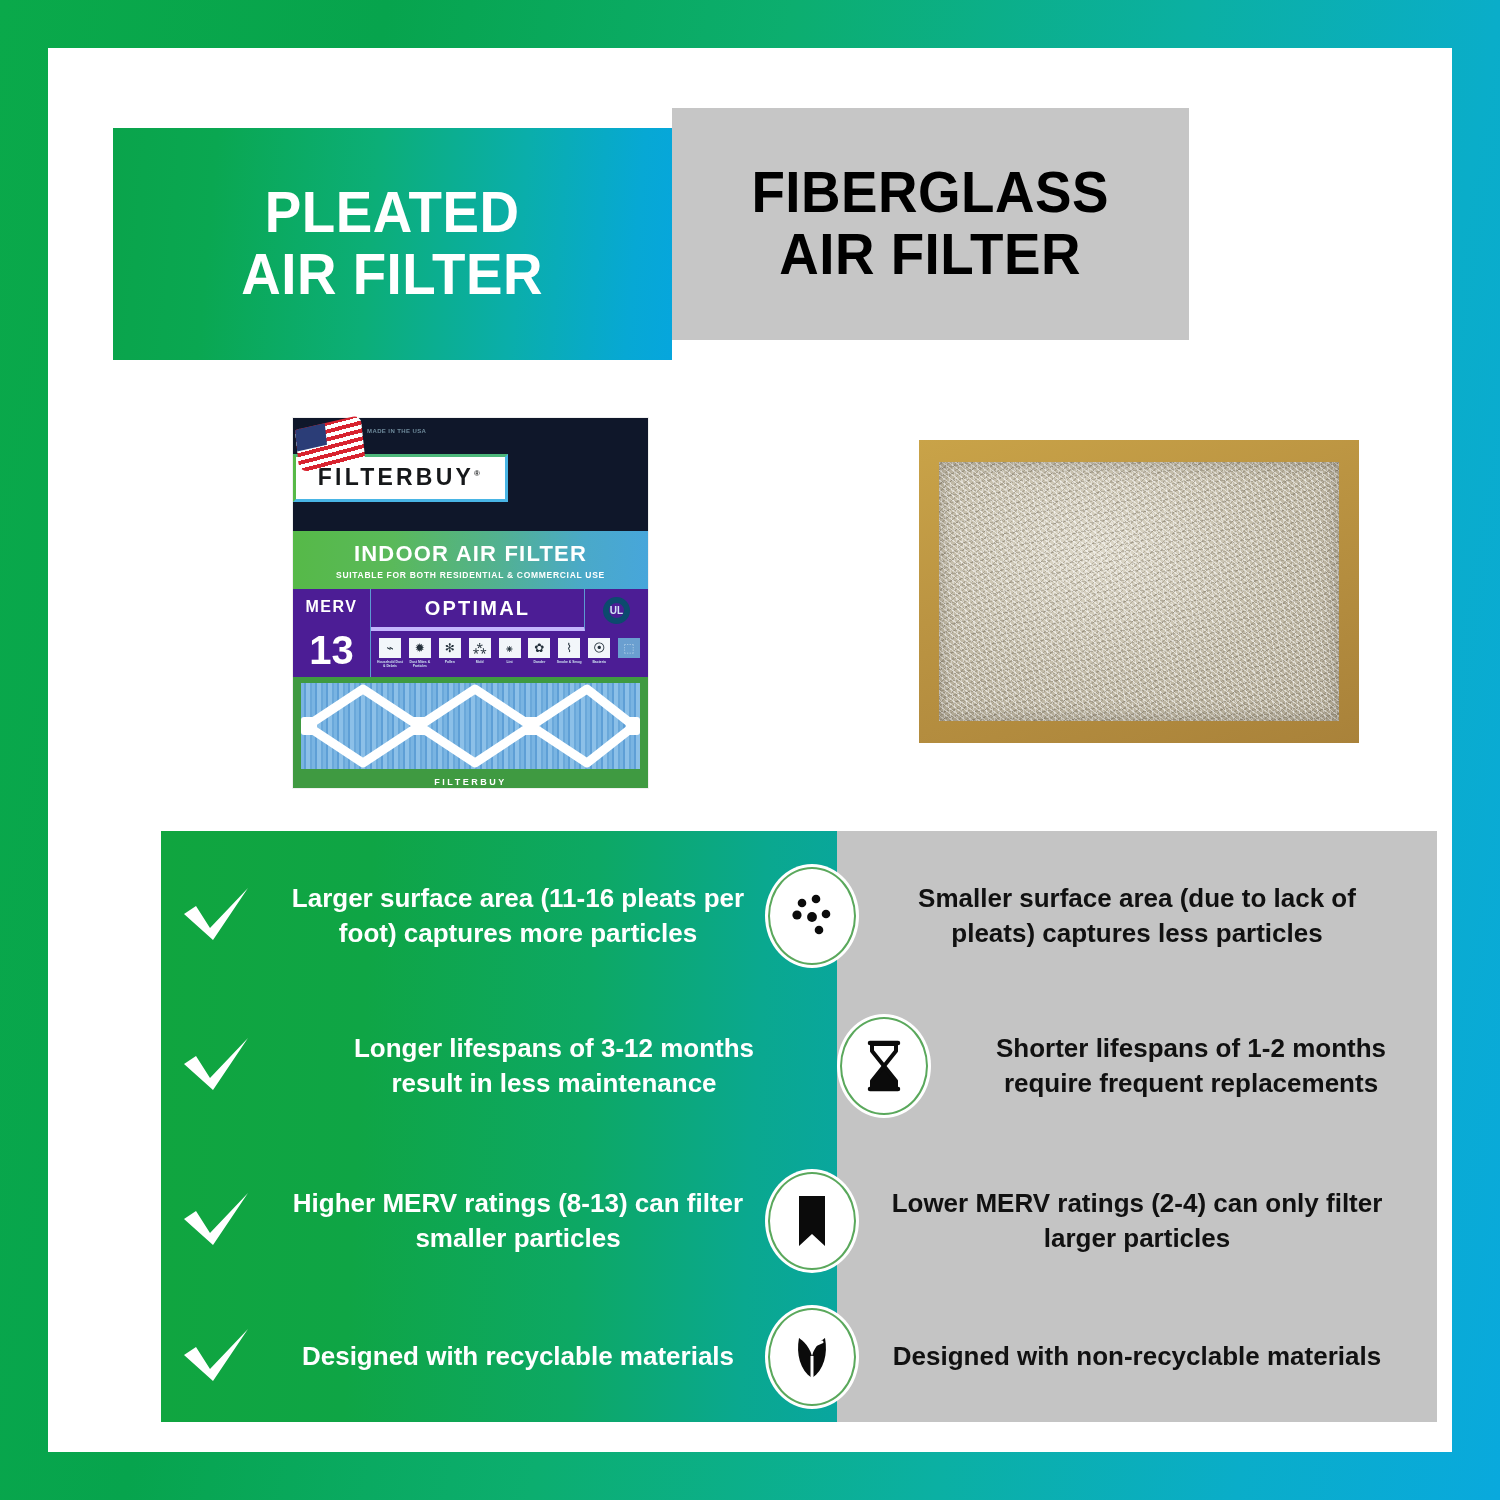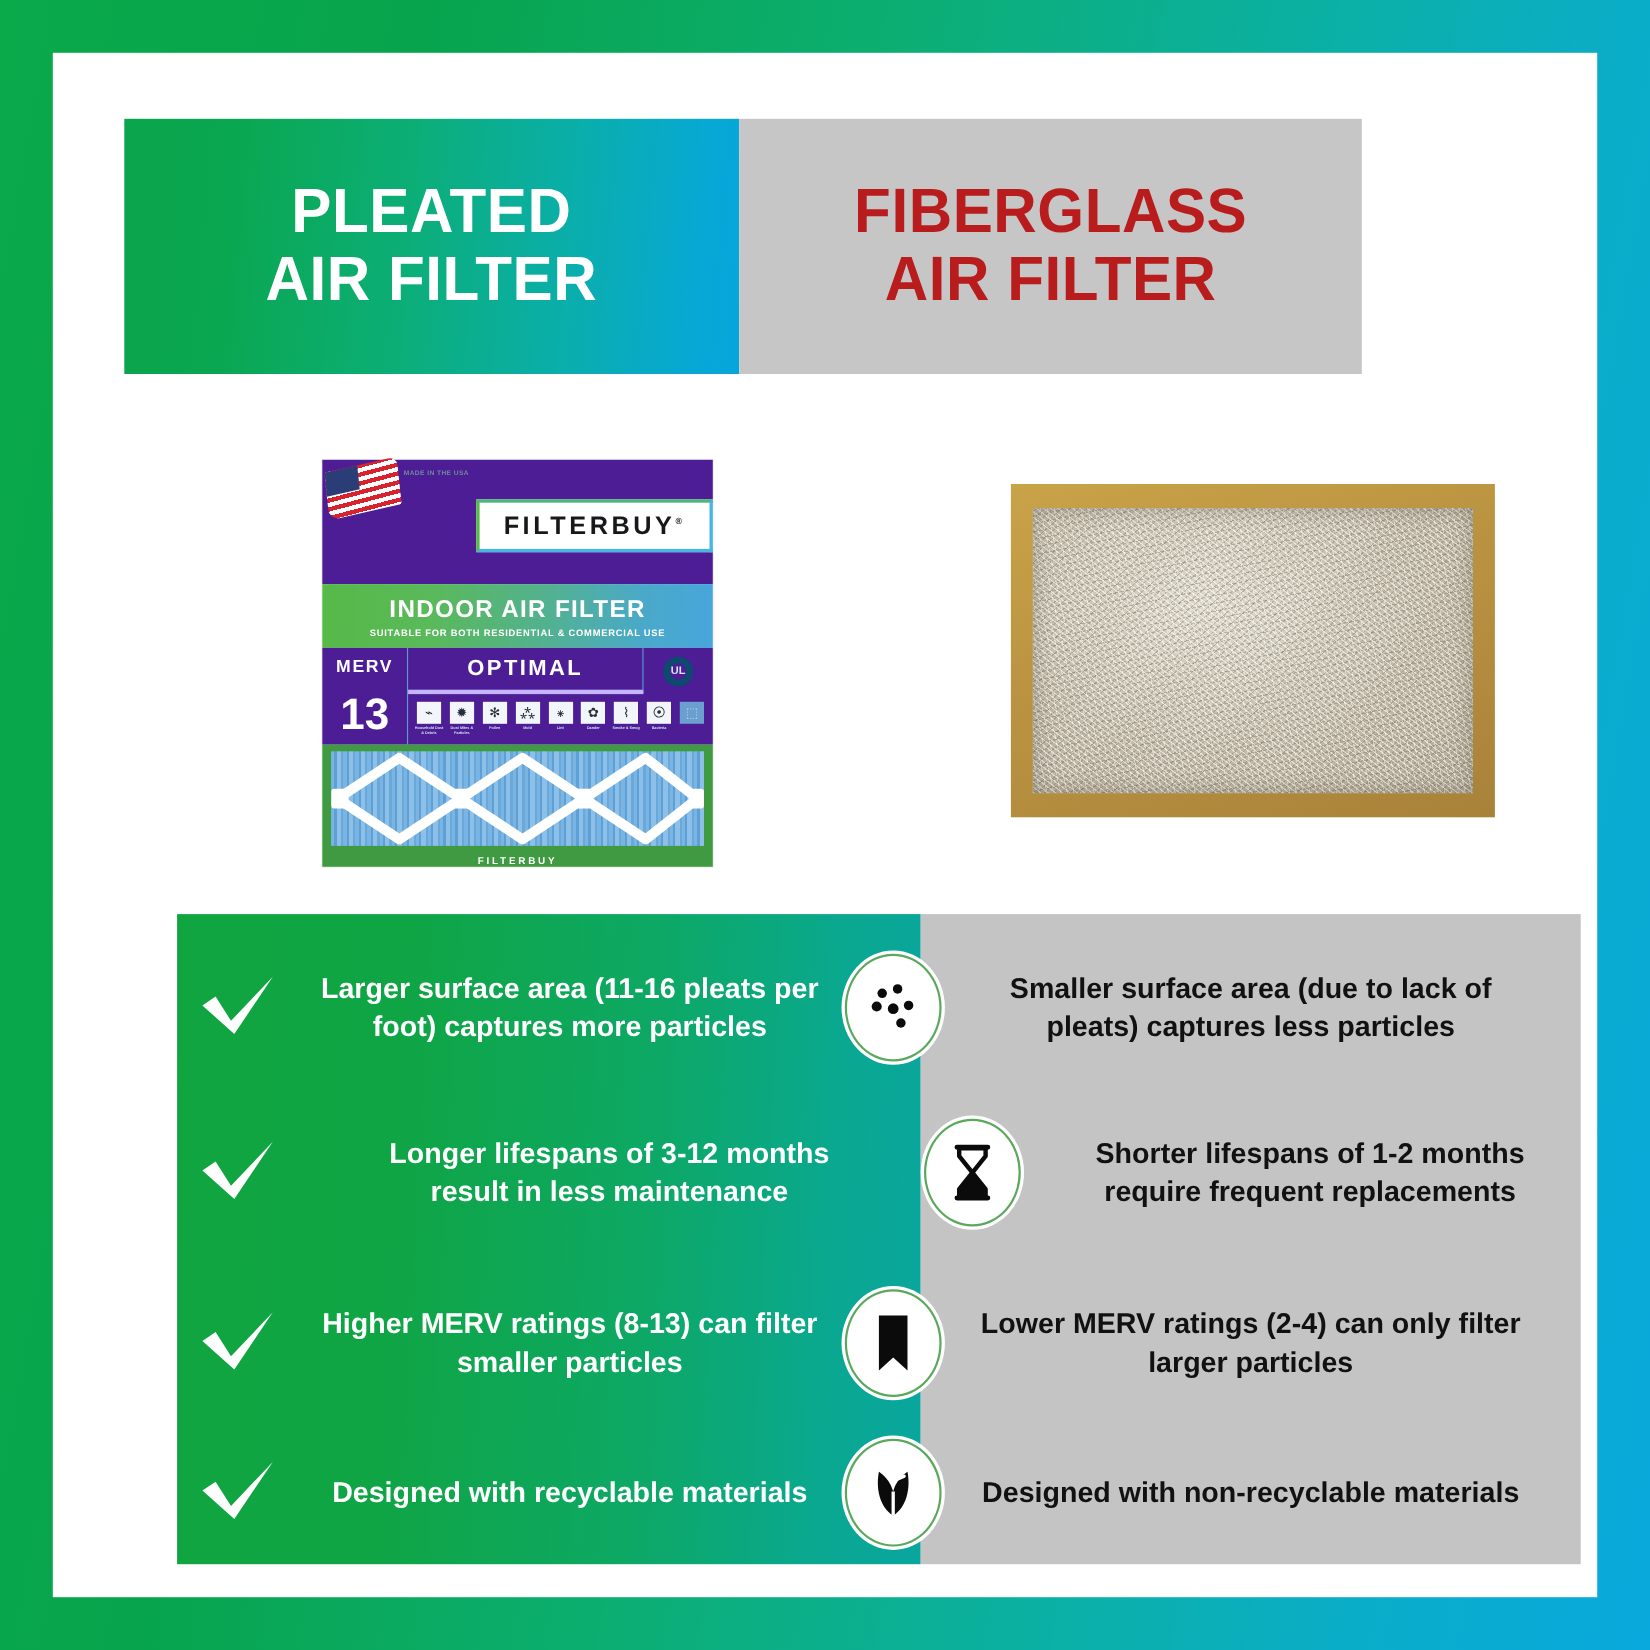--- a/index.html
+++ b/index.html
@@ -29,25 +29,26 @@
     display: flex;
   }
   .hdr {
     display: flex; align-items: center; justify-content: center;
     text-align: center;
   }
   #hdr-left {
     width: 559px; height: 100%;
     background: linear-gradient(95deg, #0aa44b 0%, #0aa751 18%, #0cae77 46%, #0aaeab 72%, #07a8d4 92%, #06a6dd 100%);
     color: #ffffff;
+    margin-top: 20px;
   }
   #hdr-right {
-    width: 566px; height: 100%;
+    width: 517px; height: 100%;
     background: #c6c6c6;
-    color: #b91c1c;
+    color: #000000;
   }
   .hdr-title {
     font-size: 57px;
     font-weight: 700;
     line-height: 1.08;
     letter-spacing: 0.5px;
     text-transform: uppercase;
     transform: scaleX(0.96);
   }
 
@@ -59,22 +60,22 @@
 
   
   #pleated-box {
     position: absolute; left: 180px; top: 70px;
     width: 355px; height: 370px;
     background: #ffffff;
     box-shadow: 0 0 0 1px #f0f0f0;
   }
   #pb-top {
     position: absolute; left: 0; top: 0; width: 100%; height: 113px;
-    background: #4c1d95;
-    display: flex; align-items: center; justify-content: flex-end;
+    background: #0f172a;
+    display: flex; align-items: center; justify-content: flex-start;
   }
   #usa-flag {
     position: absolute; left: 4px; top: 4px; width: 66px; height: 44px;
     background:
       repeating-linear-gradient(178deg, #d8232f 0 4px, #ffffff 4px 8px);
     transform: skewY(-7deg) rotate(-6deg);
     border-radius: 2px 8px 2px 10px;
     overflow: hidden;
   }
   #usa-flag::before {

